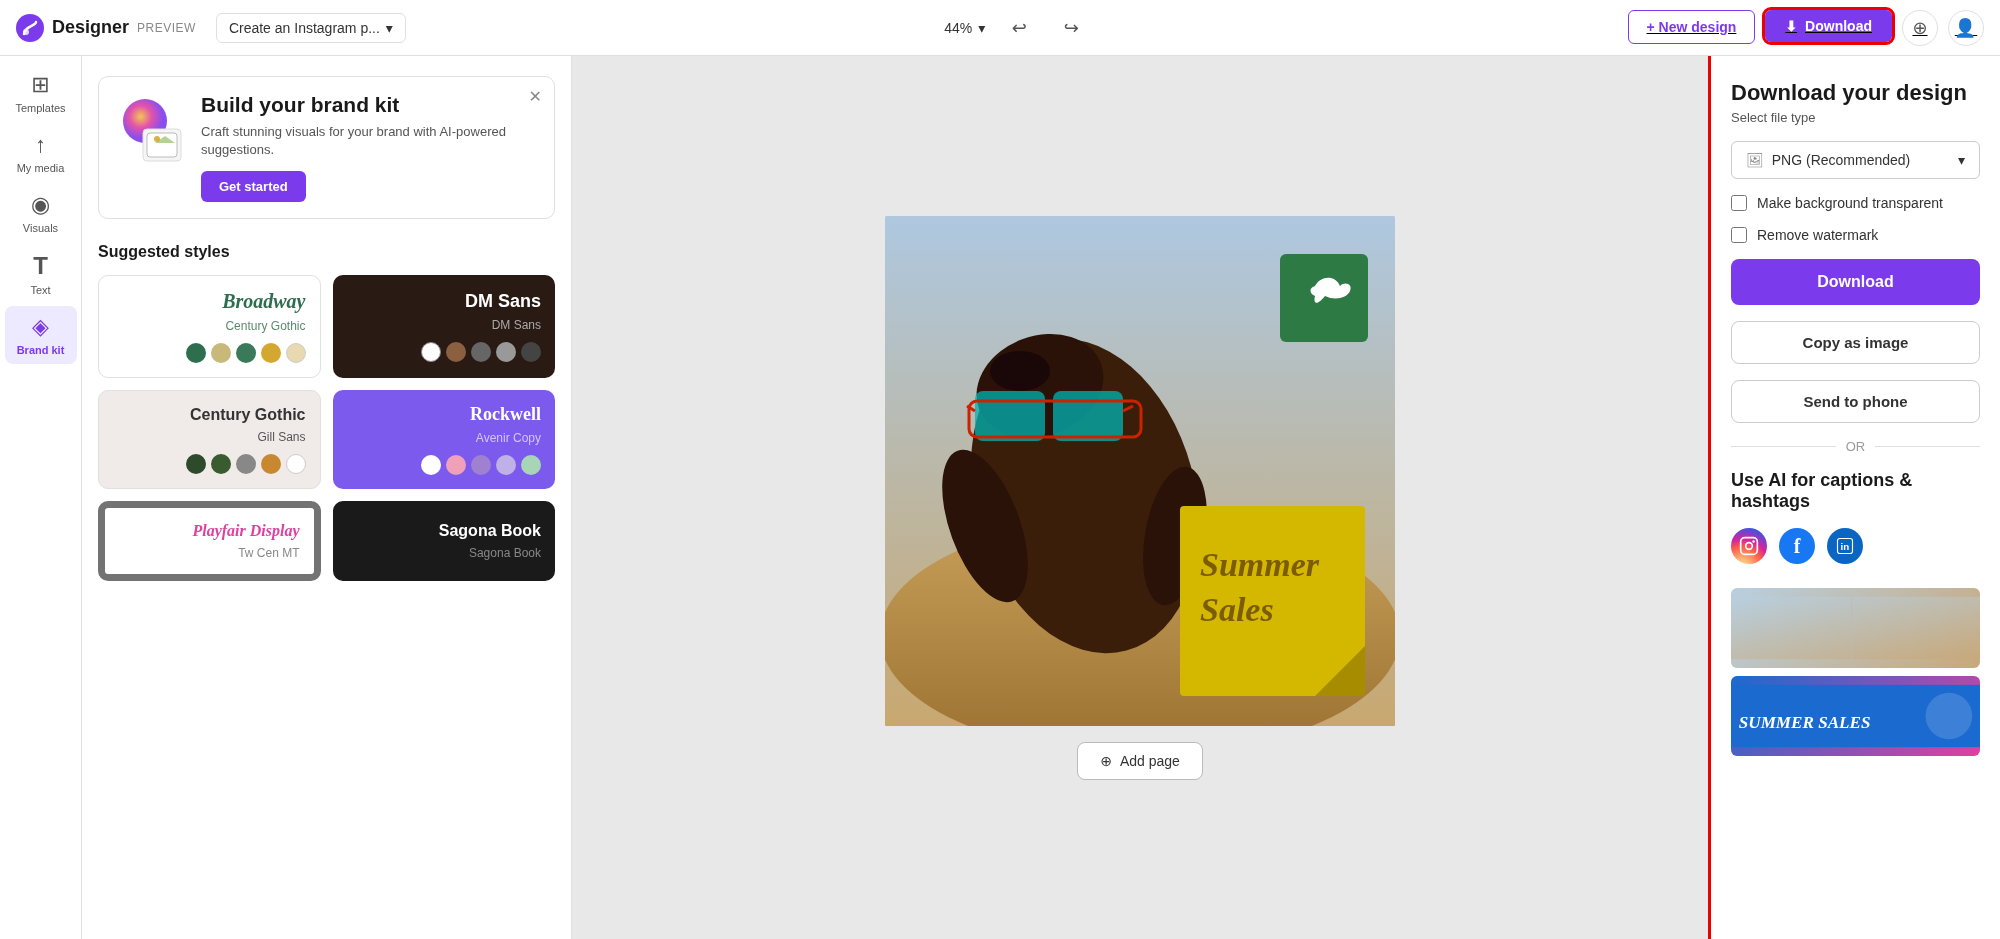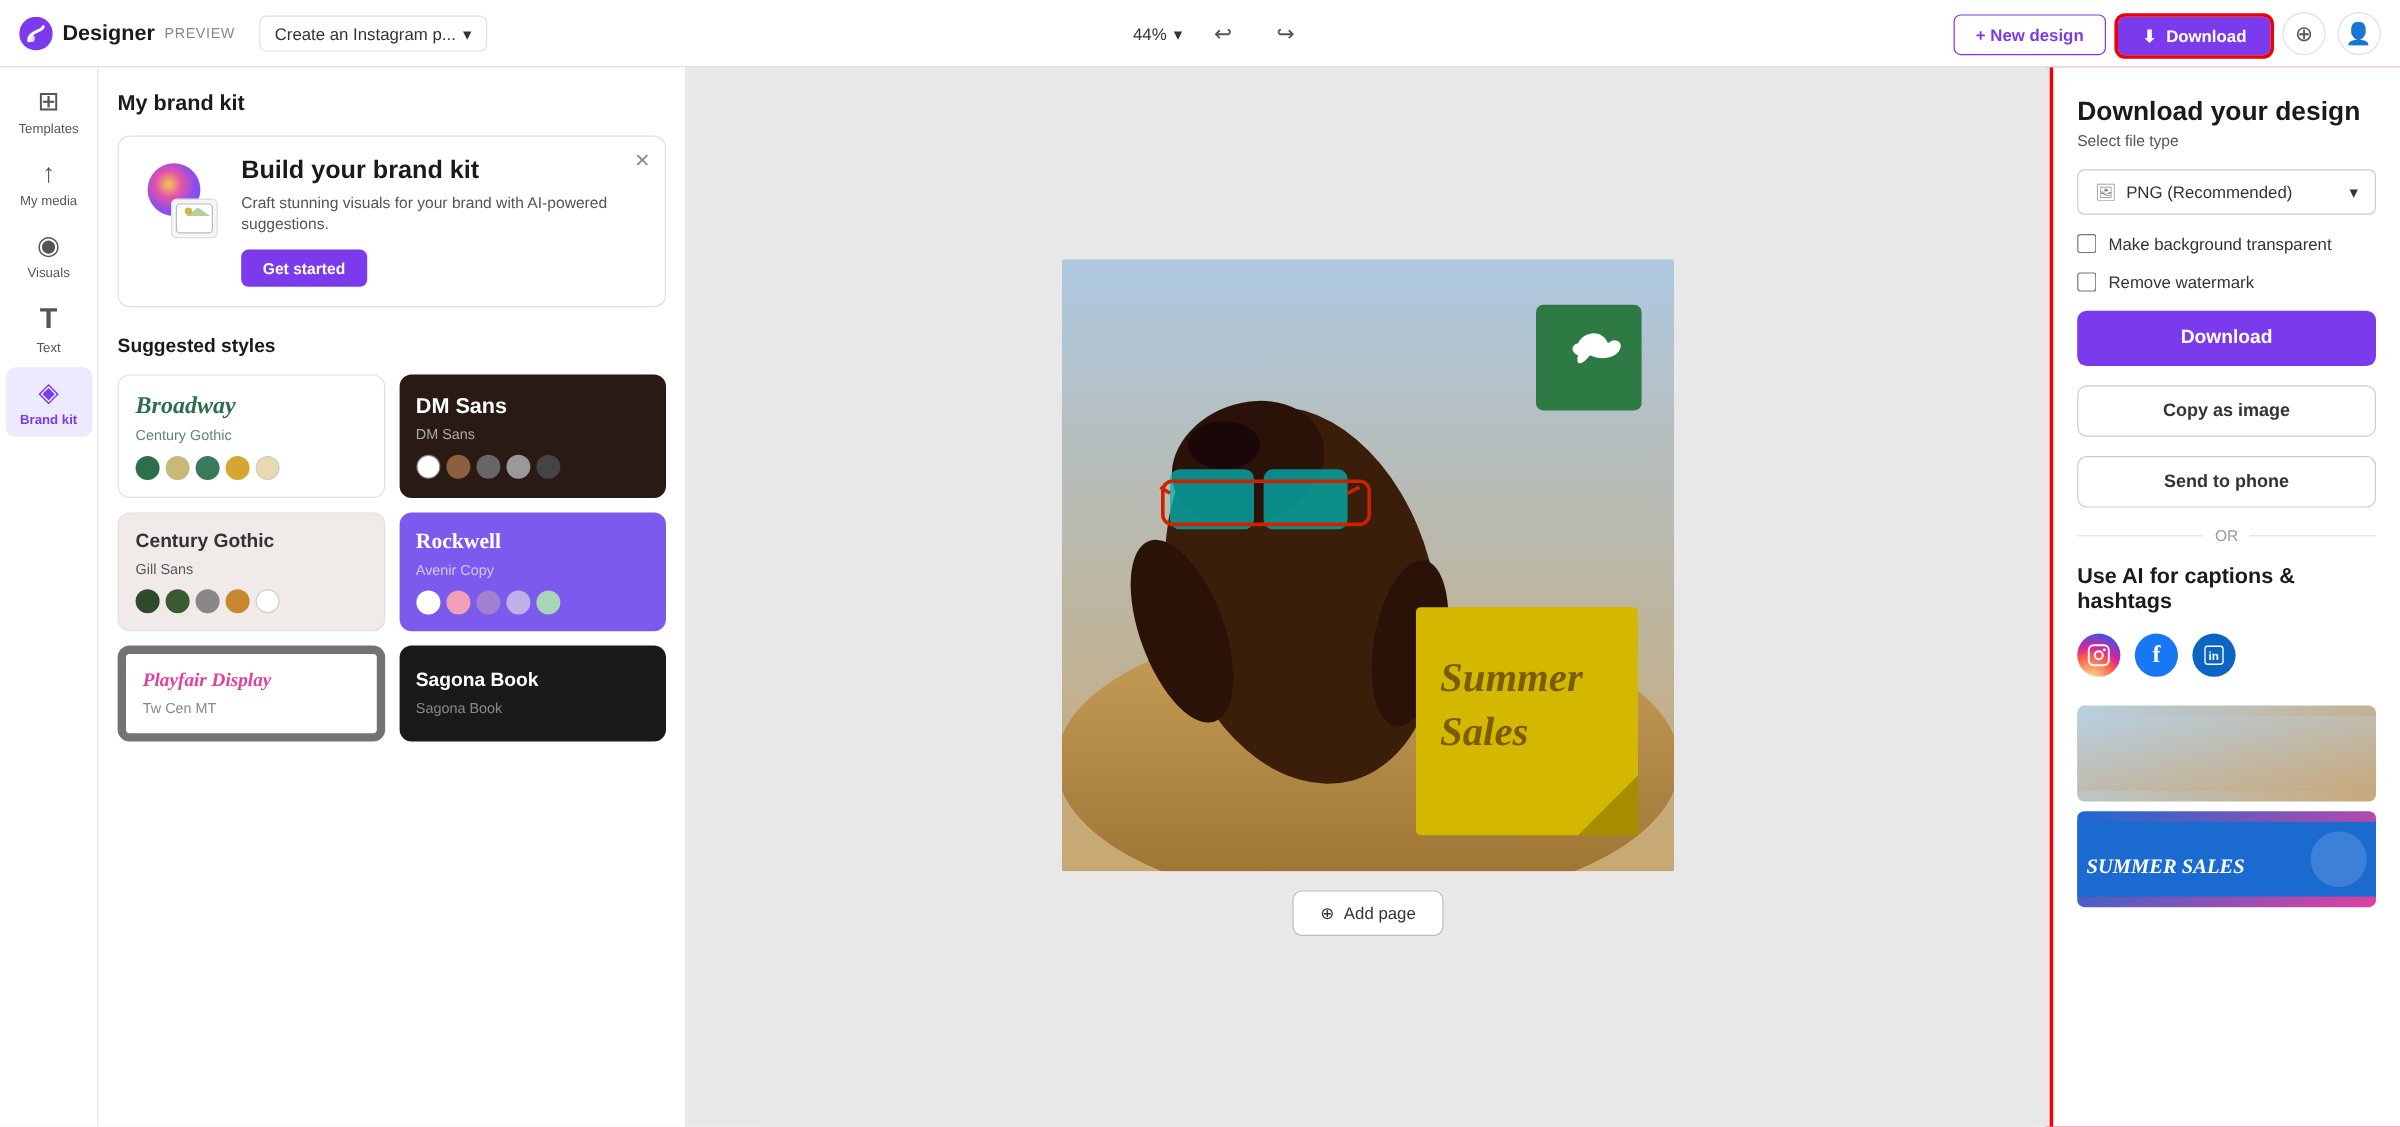--- a/index.html
+++ b/index.html
@@ -12,21 +12,21 @@
       padding: 0 16px; gap: 12px; position: relative; z-index: 100;
     }
     .topbar-logo { display: flex; align-items: center; gap: 8px; }
     .topbar-logo-icon { width: 28px; height: 28px; }
     .topbar-app-name { font-size: 18px; font-weight: 700; color: #1a1a1a; }
     .topbar-preview { font-size: 12px; color: #888; font-weight: 500; letter-spacing: 0.5px; }
     .topbar-project { display: flex; align-items: center; gap: 6px; border: 1px solid #e0e0e0; border-radius: 6px; padding: 6px 12px; font-size: 14px; color: #333; cursor: pointer; margin-left: 8px; }
     .topbar-center { flex: 1; display: flex; align-items: center; justify-content: center; gap: 16px; }
     .zoom-control { display: flex; align-items: center; gap: 6px; font-size: 14px; color: #333; cursor: pointer; }
     .topbar-icon-btn { width: 36px; height: 36px; border-radius: 50%; display: flex; align-items: center; justify-content: center; cursor: pointer; color: #555; font-size: 18px; border: none; background: none; }
-    .topbar-right { display: flex; align-items: flex-end; gap: 10px; }
+    .topbar-right { display: flex; align-items: flex-start; gap: 10px; text-decoration: underline; }
     .btn-new-design { border: 1.5px solid #7c3aed; color: #7c3aed; background: #fff; border-radius: 6px; padding: 8px 18px; font-size: 14px; font-weight: 600; cursor: pointer; display: flex; align-items: center; gap: 6px; }
     .btn-download-top { background: #7c3aed; color: #fff; border: none; border-radius: 6px; padding: 8px 20px; font-size: 14px; font-weight: 600; cursor: pointer; display: flex; align-items: center; gap: 8px; outline: 3px solid #e00; }
     .topbar-user-icon { width: 36px; height: 36px; border-radius: 50%; border: 1px solid #e0e0e0; display: flex; align-items: center; justify-content: center; cursor: pointer; font-size: 18px; color: #555; }
 
     
     .main-layout { display: flex; height: calc(939px - 56px); }
 
     
     .left-sidebar { width: 82px; background: #fff; border-right: 1px solid #e0e0e0; display: flex; flex-direction: column; align-items: center; padding-top: 8px; gap: 2px; }
     .sidebar-item { display: flex; flex-direction: column; align-items: center; padding: 8px 6px; border-radius: 8px; cursor: pointer; width: 72px; gap: 4px; }
@@ -45,21 +45,21 @@
     .brand-kit-card-close { position: absolute; top: 10px; right: 12px; background: none; border: none; font-size: 16px; cursor: pointer; color: #888; }
     .brand-kit-card-inner { display: flex; align-items: flex-start; gap: 14px; }
     .brand-kit-illustration { width: 72px; height: 72px; flex-shrink: 0; }
     .brand-kit-text h3 { font-size: 21px; font-weight: 700; color: #1a1a1a; margin-bottom: 6px; }
     .brand-kit-text p { font-size: 13px; color: #555; line-height: 1.4; margin-bottom: 12px; }
     .btn-get-started { background: #7c3aed; color: #fff; border: none; border-radius: 6px; padding: 8px 18px; font-size: 13px; font-weight: 600; cursor: pointer; }
 
     
     .suggested-title { font-size: 16px; font-weight: 600; color: #1a1a1a; margin-bottom: 14px; }
     .styles-grid { display: grid; grid-template-columns: 1fr 1fr; gap: 12px; }
-    .style-card { border-radius: 10px; padding: 14px; display: flex; flex-direction: column; align-items: flex-start; gap: 6px; cursor: pointer; min-height: 90px; justify-content: center; }
+    .style-card { border-radius: 10px; padding: 14px; display: flex; flex-direction: column; align-items: flex-end; gap: 6px; cursor: pointer; min-height: 90px; justify-content: center; }
     .style-card-font-main { font-size: 20px; font-weight: 700; }
     .style-card-font-sub { font-size: 12px; }
     .style-swatches { display: flex; gap: 5px; margin-top: 4px; }
     .swatch { width: 20px; height: 20px; border-radius: 50%; }
 
     
     .canvas-area { flex: 1; display: flex; flex-direction: column; align-items: center; justify-content: center; background: #e8e8e8; position: relative; overflow: hidden; }
     .canvas-wrapper { position: relative; }
     .add-page-btn { margin-top: 16px; border: 1px solid #bbb; background: #fff; border-radius: 8px; padding: 10px 22px; font-size: 14px; cursor: pointer; display: flex; align-items: center; gap: 8px; color: #333; }
 
@@ -146,21 +146,20 @@
       <span class="sidebar-item-icon" style="font-weight:900;font-size:24px;">T</span>
       <span class="sidebar-item-label">Text</span>
     </div>
     <div class="sidebar-item active">
       <span class="sidebar-item-icon">◈</span>
       <span class="sidebar-item-label">Brand kit</span>
     </div>
   </div>
 
   <div class="panel">
-    <div class="panel-title">My brand kit</div>
 
     <div class="brand-kit-card">
       <button class="brand-kit-card-close">✕</button>
       <div class="brand-kit-card-inner">
         <div class="brand-kit-illustration">
           <svg width="72" height="72" viewBox="0 0 72 72">
             <circle cx="30" cy="28" r="22" fill="url(#grad1)" opacity="0.9"></circle>
             <defs>
               <radialGradient id="grad1" cx="40%" cy="40%">
                 <stop offset="0%" stop-color="#f0c040"></stop>

